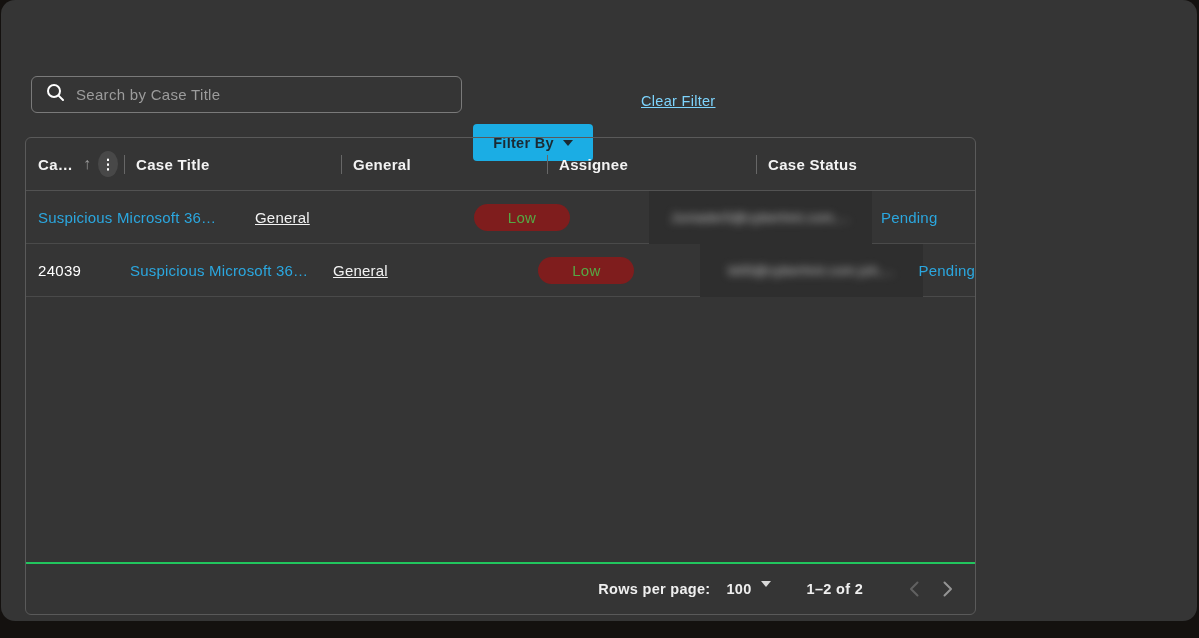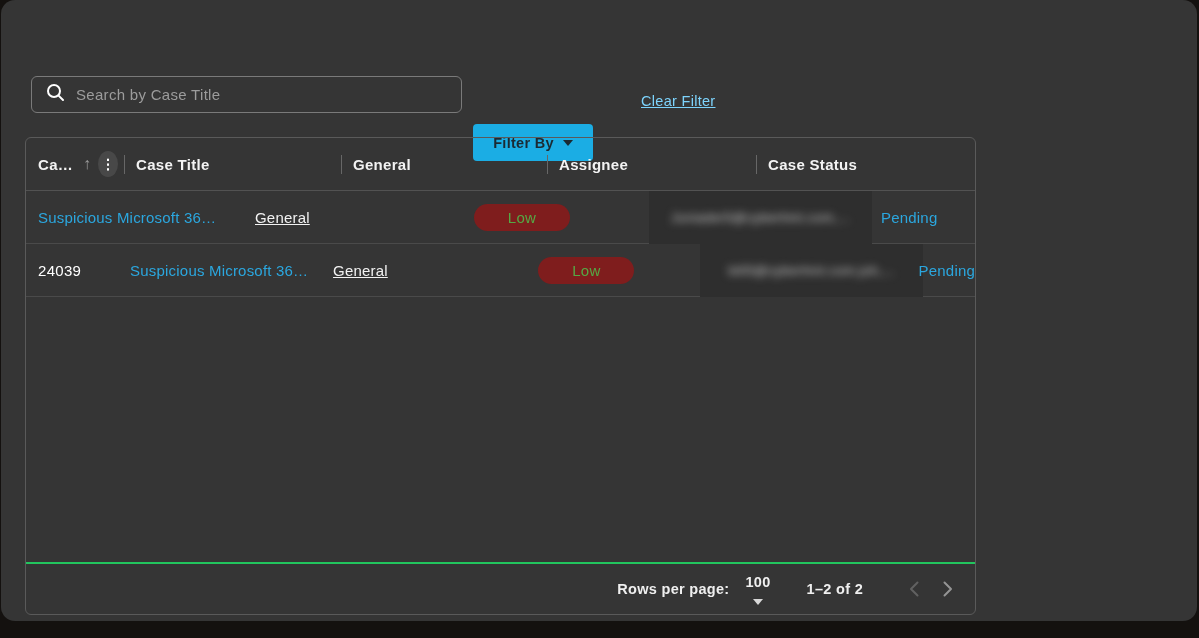--- a/index.html
+++ b/index.html
@@ -110,22 +110,22 @@
   .status-link { color:#2ba7df; cursor:pointer; letter-spacing:0.2px; }
   .tbody-spacer { flex:1; }
   
   .tfoot {
     height:52px; flex:0 0 52px; border-top:2px solid #22c55e;
     display:flex; align-items:center; justify-content:flex-end;
     color:#efefef; font-size:14.5px; padding-right:10px;
   }
   .rpp-label { font-weight:bold; letter-spacing:0.3px; margin-right:16px; }
   .rpp-select {
-    display:flex; align-items:center; gap:9px; margin-right:36px; cursor:pointer;
-    font-weight:bold; letter-spacing:0.3px;flex-direction:column;
+    display:flex; gap:9px; margin-right:36px; cursor:pointer;
+    font-weight:bold; letter-spacing:0.3px;
   }
   .rpp-caret {
     width:0; height:0; border-left:5px solid transparent;
     border-right:5px solid transparent; border-top:6px solid #d8d8d8;
   }
   .range-label { font-weight:bold; letter-spacing:0.3px; margin-right:34px; }
   .pg-btn {
     width:34px; height:34px; display:flex; align-items:center; justify-content:center;
     cursor:pointer;
   }

